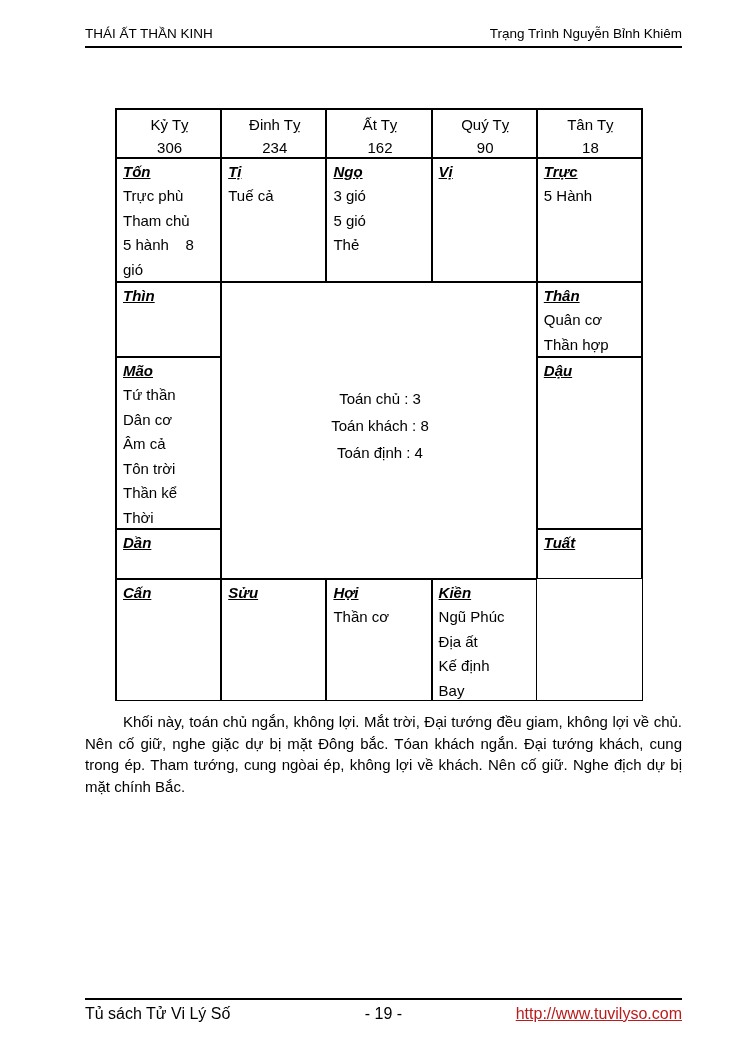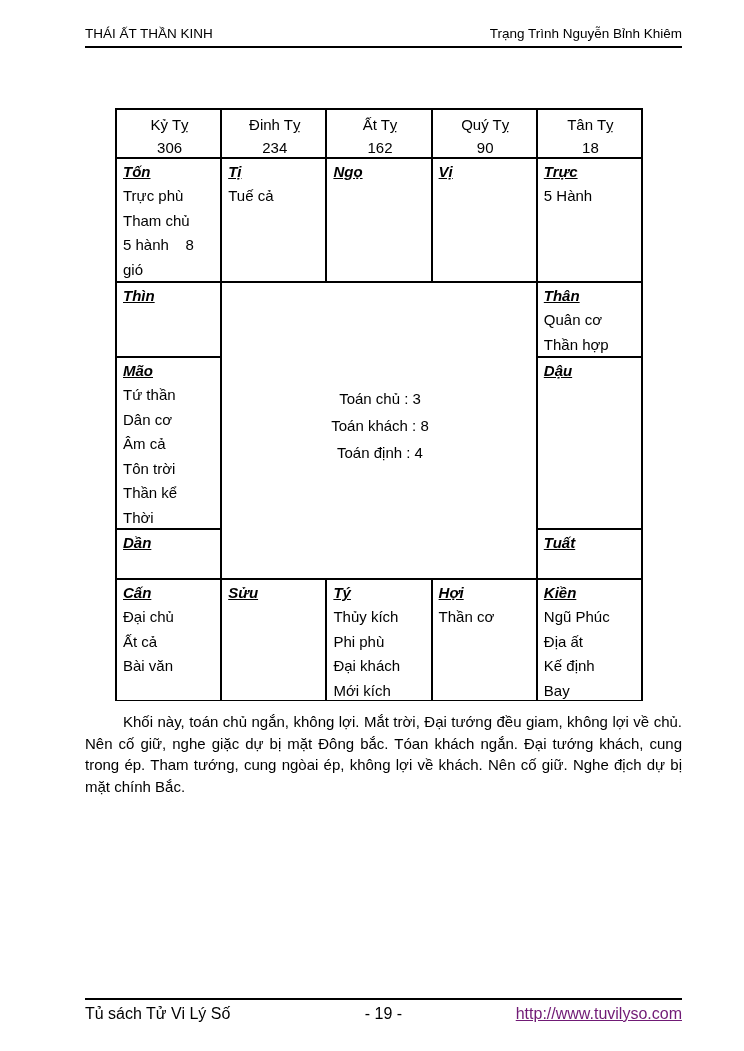--- a/index.html
+++ b/index.html
@@ -83,21 +83,21 @@
     border-top: 2px solid #000;
     padding-top: 5px;
     font-size: 16px;
   }
   .footer-row { position: relative; display: flex; justify-content: space-between; }
   .footer-center {
     position: absolute;
     left: 0; right: 0;
     text-align: center;
   }
-  .footer-link { color: #701a75; text-decoration: underline; cursor: pointer; }
+  .footer-link { color: #b91c1c; text-decoration: underline; cursor: pointer; }
 </style>
 </head>
 <body>
 
 <div class="page">
 
   <div class="page-header">
     <span>THÁI ẤT THẦN KINH</span>
     <span>Trạng Trình Nguyễn Bỉnh Khiêm</span>
   </div>
@@ -135,20 +135,25 @@
         </div>
     </div>
     <div class="cell">
       <div class="cell-title">Tị</div>
       <div>
           <div class="cell-line">Tuế cả</div>
         </div>
     </div>
     <div class="cell">
       <div class="cell-title">Ngọ</div>
+      <div>
+          <div class="cell-line">3 gió</div>
+          <div class="cell-line">5 gió</div>
+          <div class="cell-line">Thẻ</div>
+        </div>
     </div>
     <div class="cell">
       <div class="cell-title">Vị</div>
       <div></div>
     </div>
     <div class="cell">
       <div class="cell-title">Trực</div>
       <div>
           <div class="cell-line">5 Hành</div>
         </div>
@@ -189,38 +194,24 @@
       <div class="cell-title">Dần</div>
       <div></div>
     </div>
     <div class="cell">
       <div class="cell-title">Tuất</div>
       <div></div>
     </div>
 
     <div class="cell">
       <div class="cell-title">Cấn</div>
-      <div>
-          <div class="cell-line">Đại chủ</div>
-          <div class="cell-line">Ất cả</div>
-          <div class="cell-line">Bài văn</div>
-        </div>
     </div>
     <div class="cell">
       <div class="cell-title">Sửu</div>
       <div></div>
-    </div>
-    <div class="cell">
-      <div class="cell-title">Tý</div>
-      <div>
-          <div class="cell-line">Thủy kích</div>
-          <div class="cell-line">Phi phù</div>
-          <div class="cell-line">Đại khách</div>
-          <div class="cell-line">Mới kích</div>
-        </div>
     </div>
     <div class="cell">
       <div class="cell-title">Hợi</div>
       <div>
           <div class="cell-line">Thần cơ</div>
         </div>
     </div>
     <div class="cell">
       <div class="cell-title">Kiền</div>
       <div>

